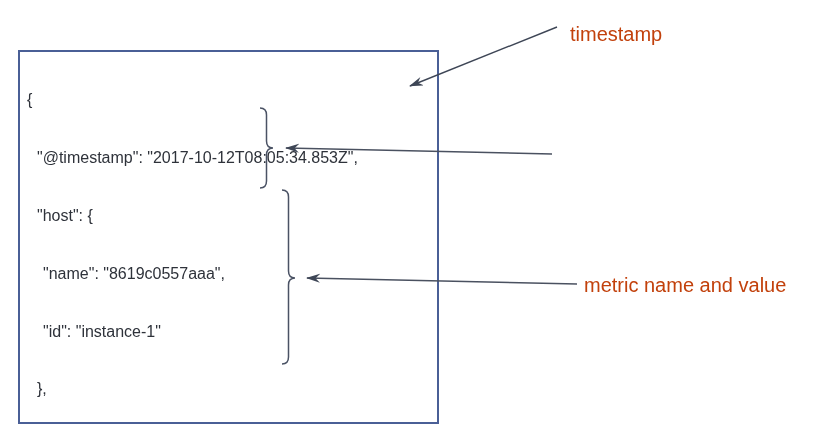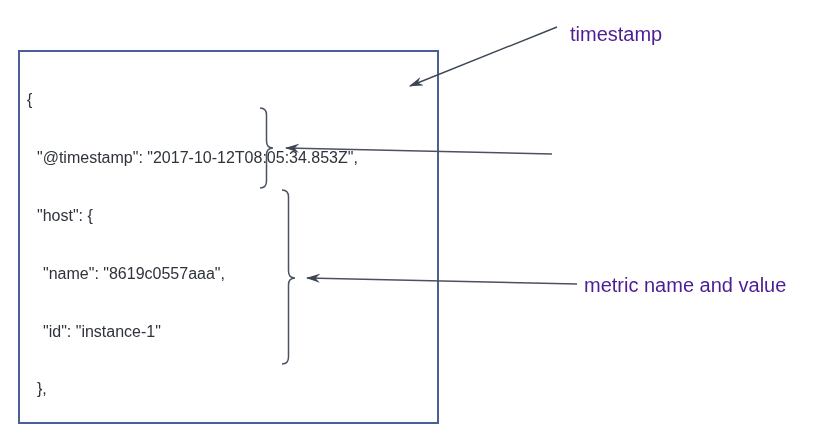--- a/index.html
+++ b/index.html
@@ -29,21 +29,21 @@
     color: #2e323a;
     white-space: pre;
   }
   .json-line {
     height: 21.9px;
     line-height: 21.9px;
   }
   .annotation-label {
     position: absolute;
     font-size: 20px;
-    color: #4c1d95;
+    color: #c2410c;
     white-space: nowrap;
   }
   #label-timestamp { left: 570px; top: 23px; }
   #label-dimensions { left: 570px; top: 144px; }
   #label-metric { left: 584px; top: 274px; }
   #overlay {
     position: absolute;
     left: 0; top: 0;
     width: 817px; height: 437px;
     pointer-events: none;

